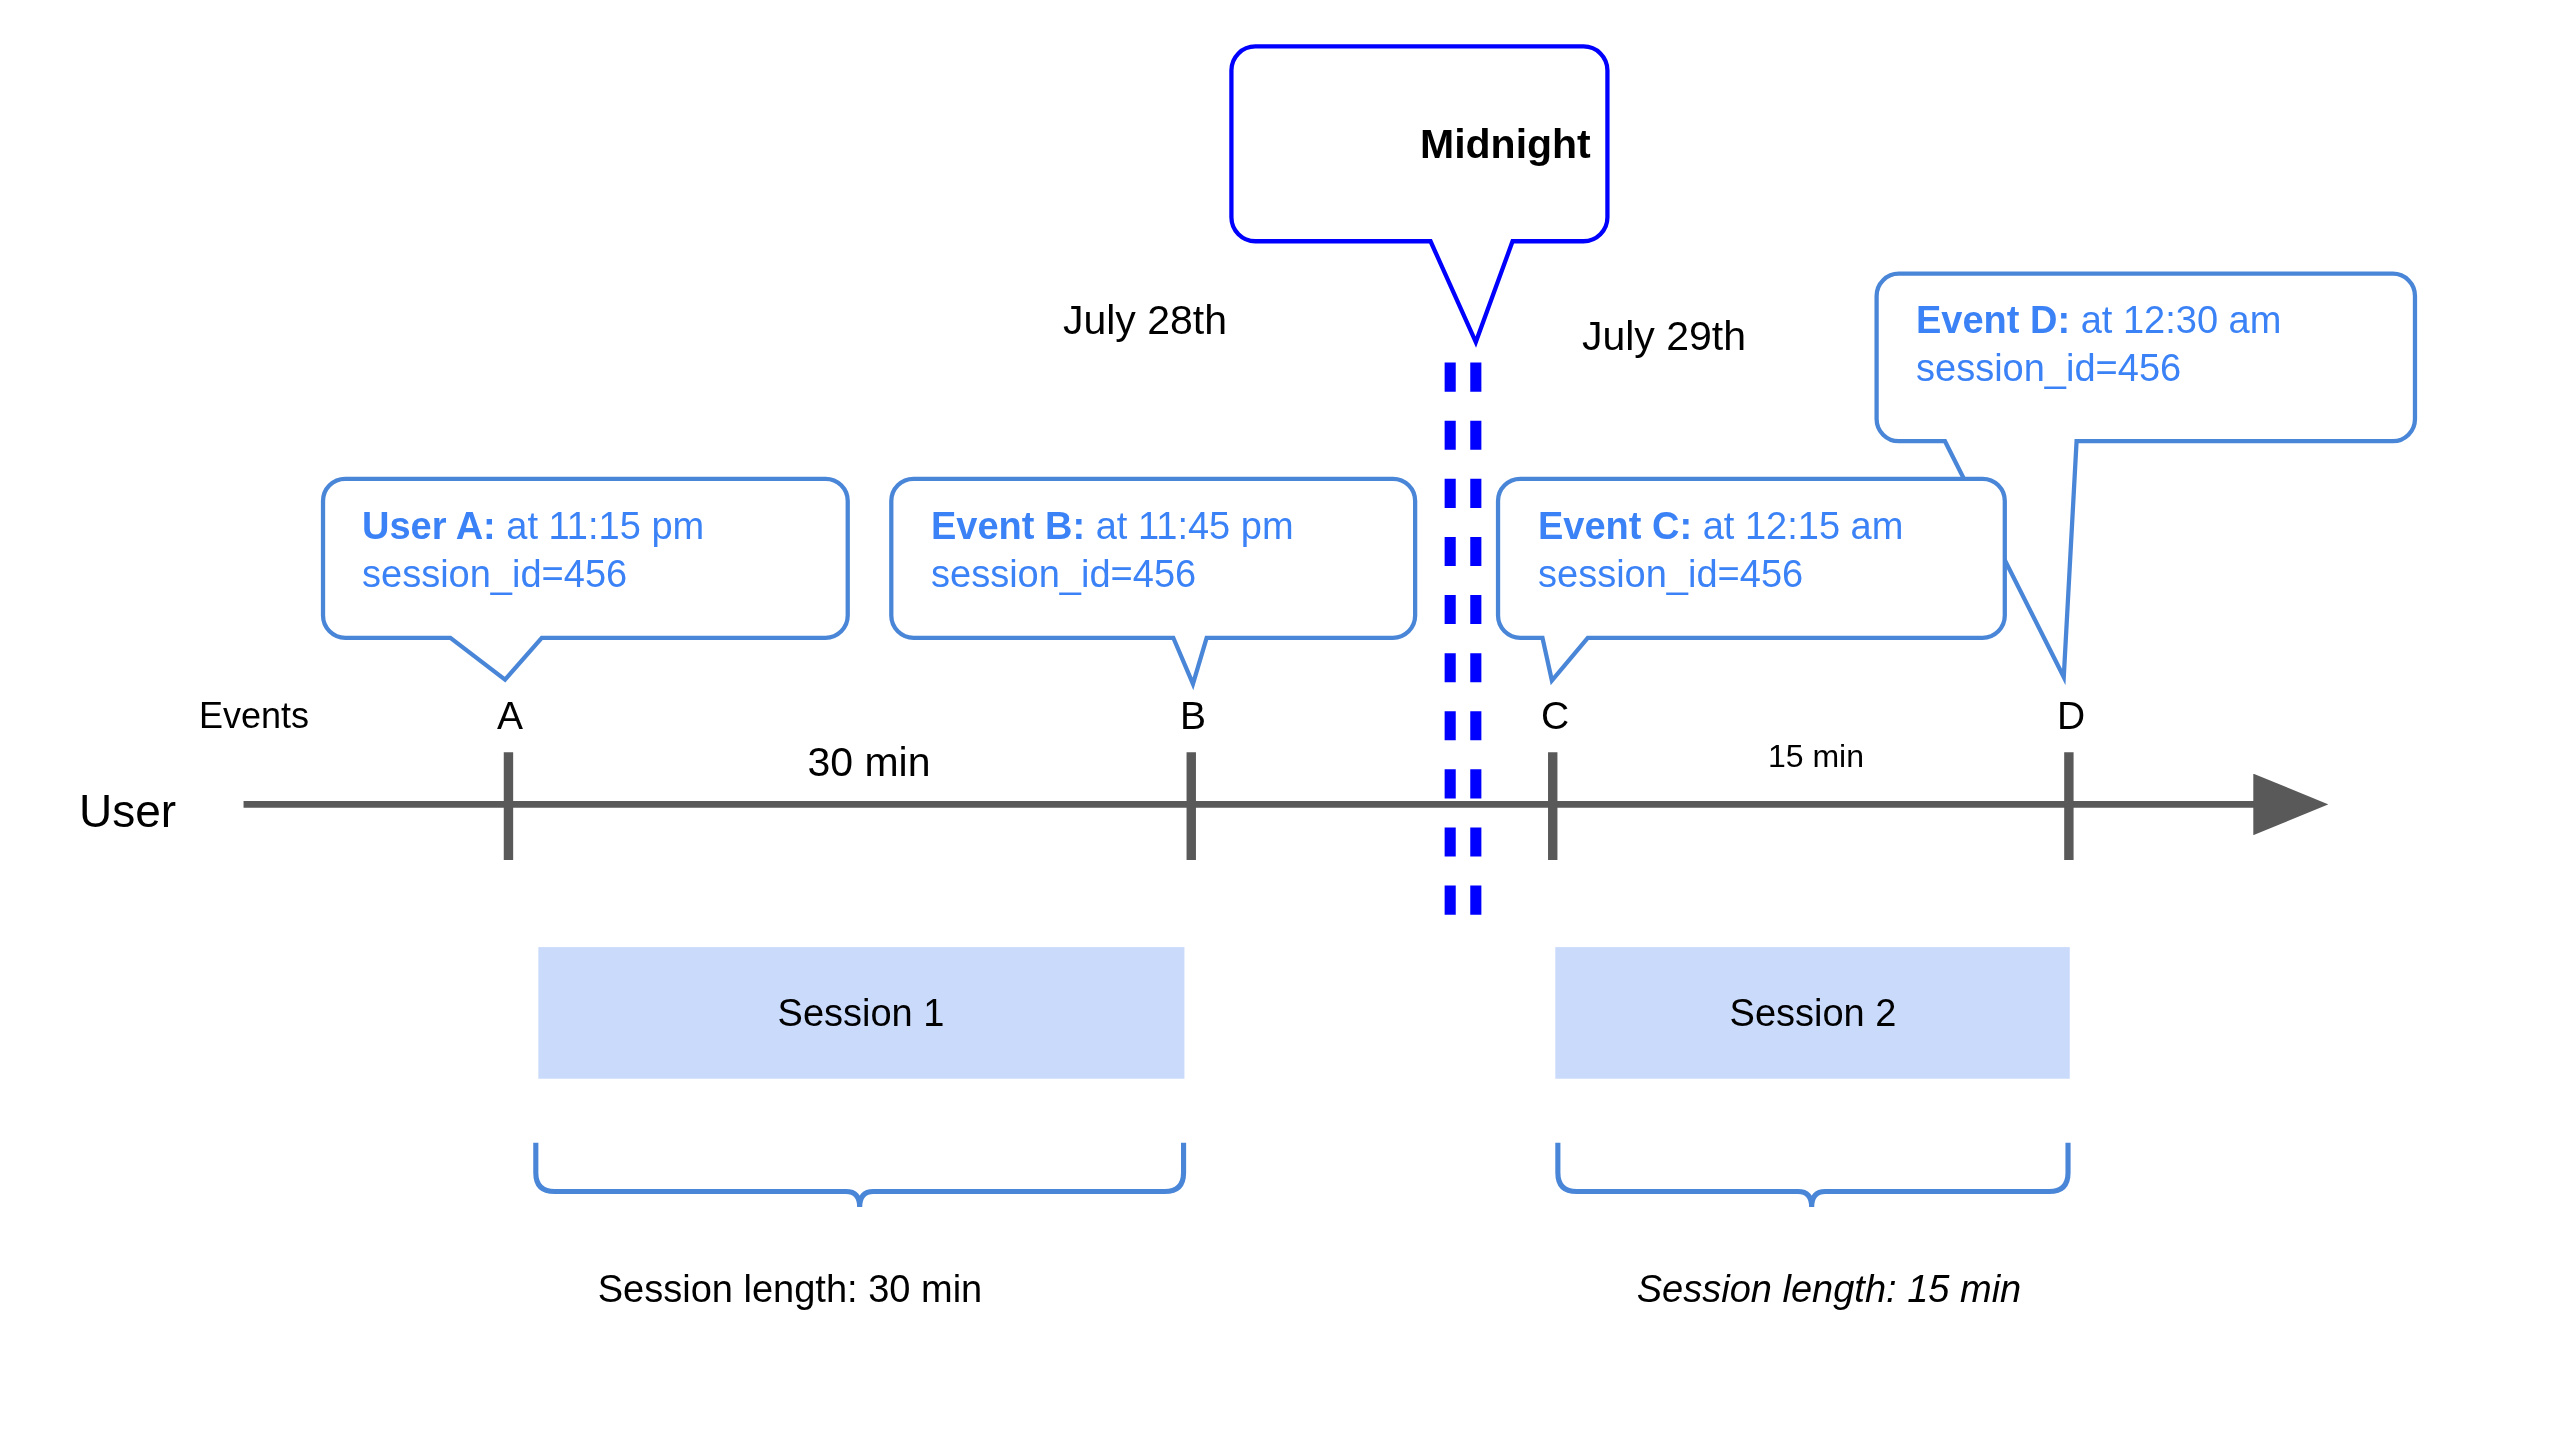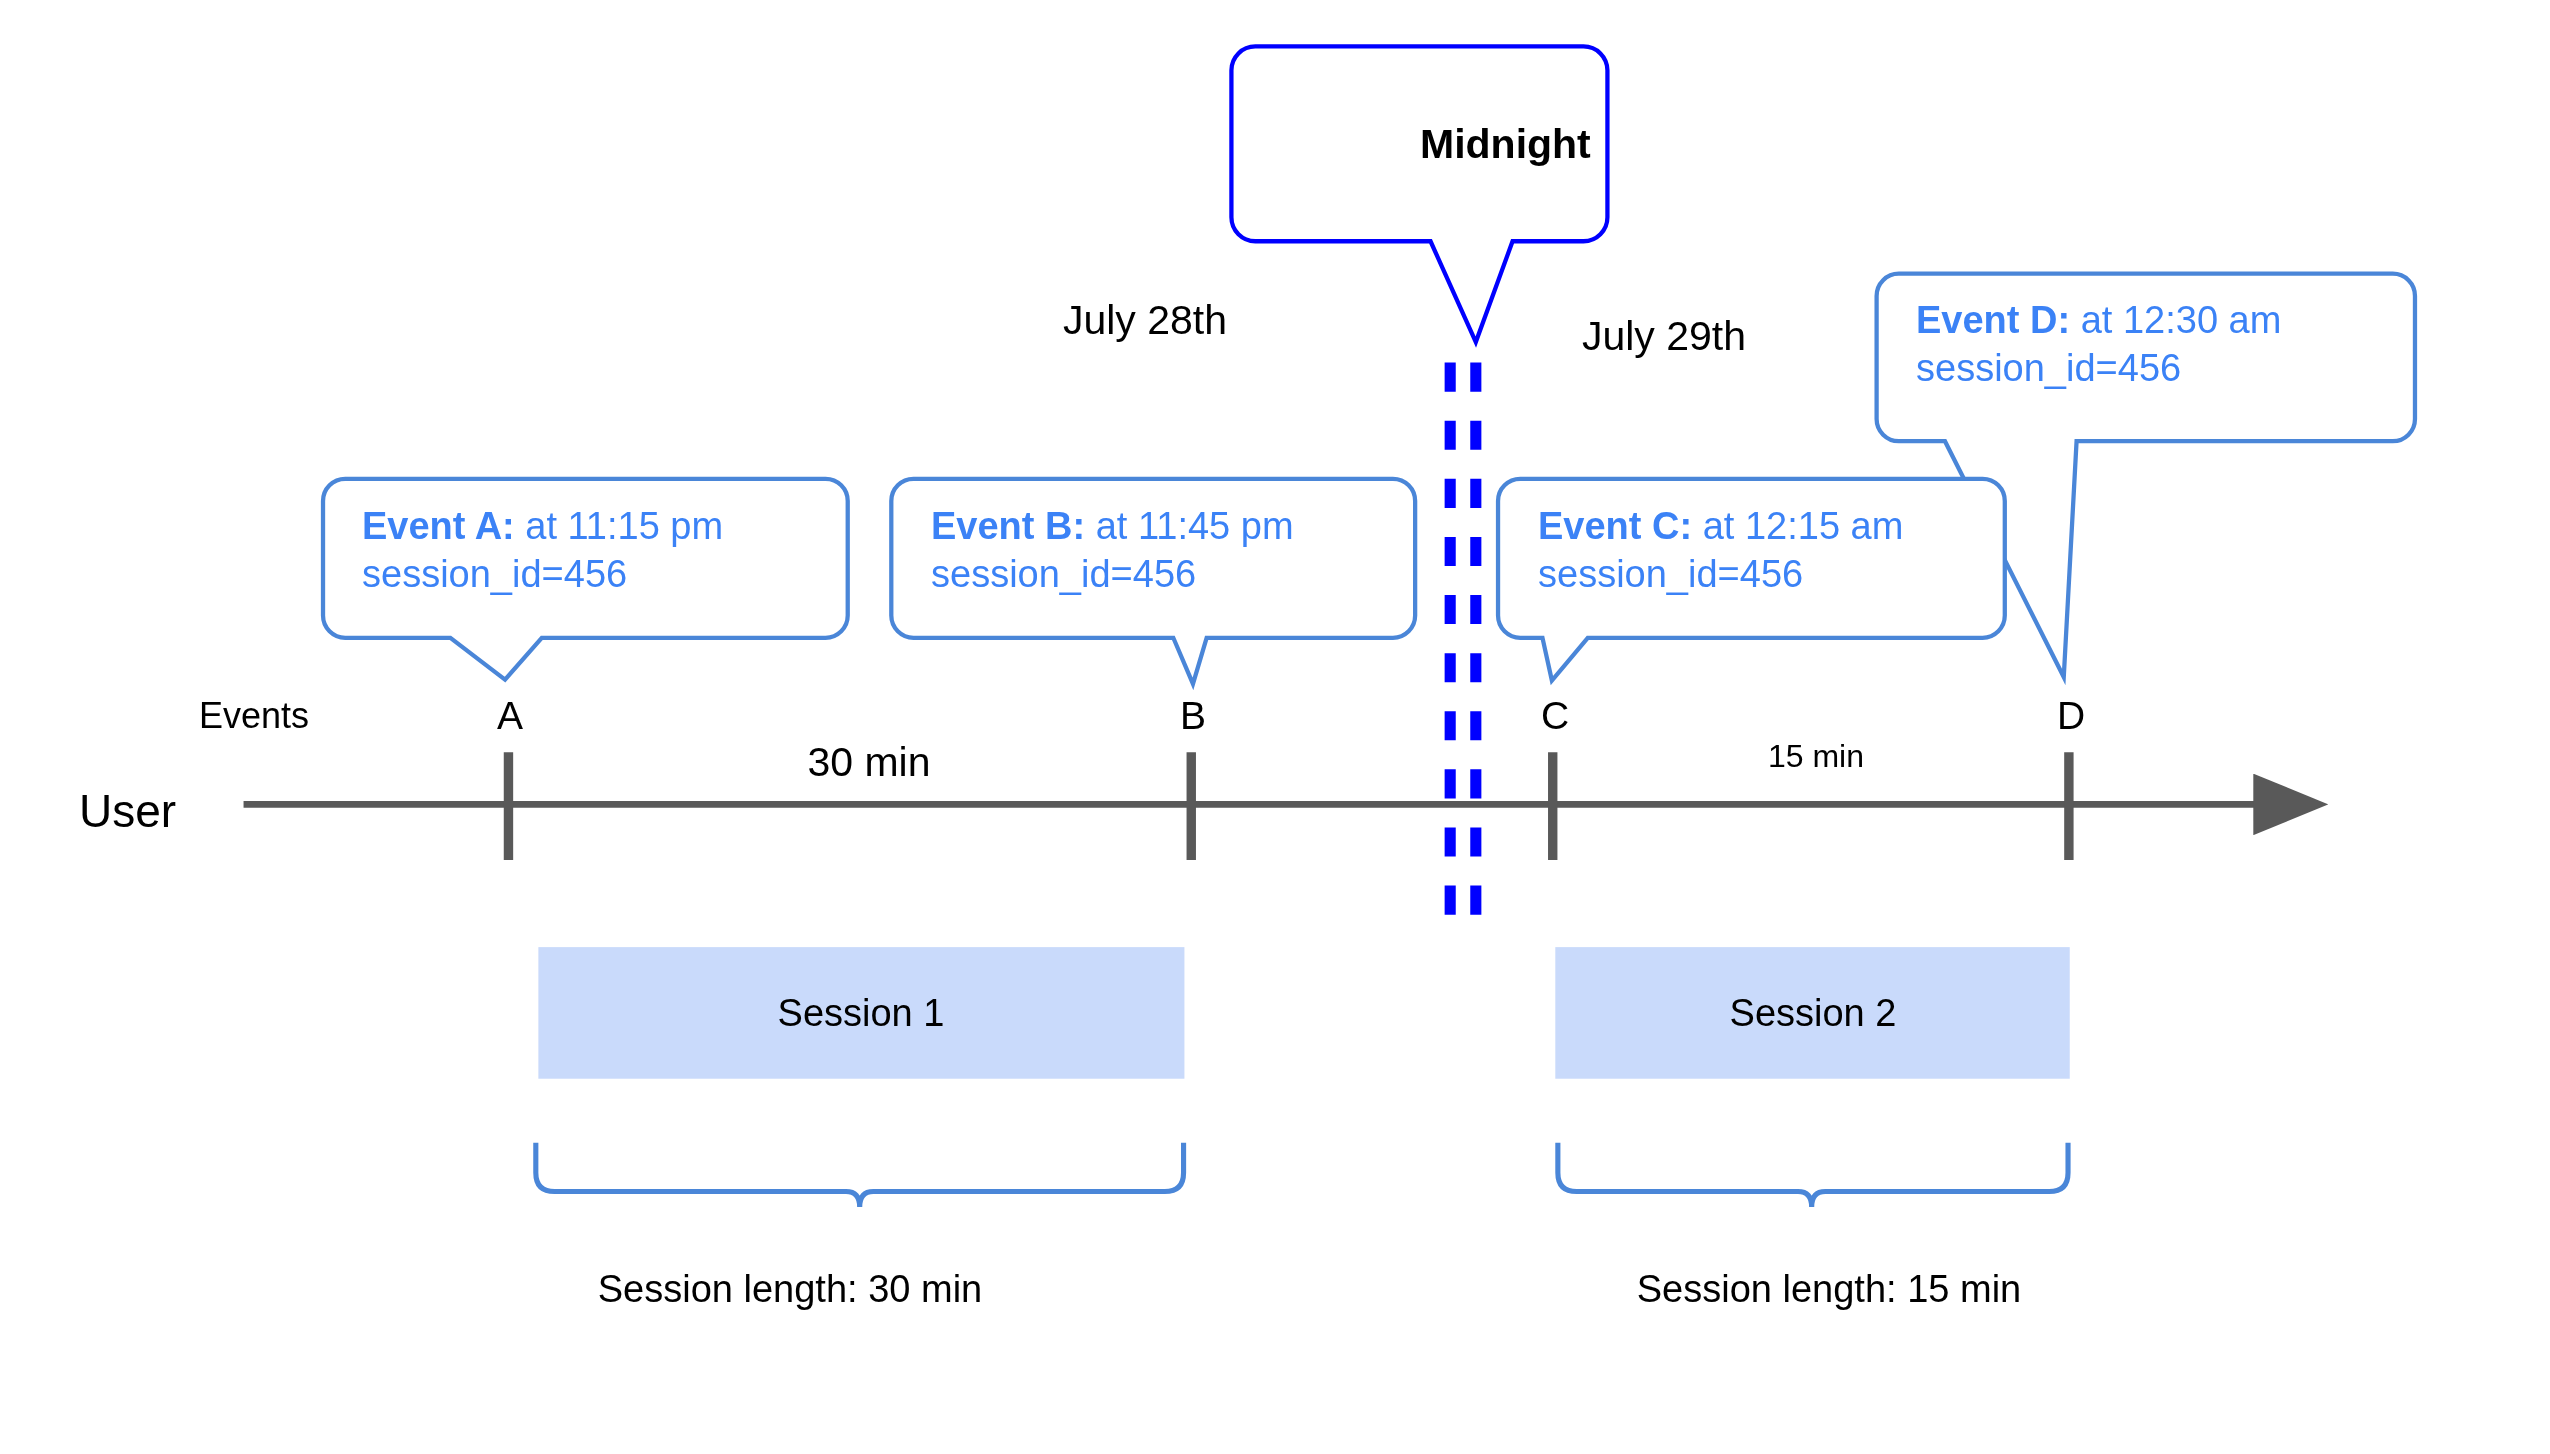--- a/index.html
+++ b/index.html
@@ -171,21 +171,21 @@
                L2420,1337"></path>
     </g>
   </svg>
 
   <div class="txt" style="left:1420px; top:120px; font-size:41px; font-weight:bold;">Midnight</div>
 
   <div class="txt center" style="left:1145px; top:296px; font-size:41px;">July 28th</div>
   <div class="txt center" style="left:1664px; top:312px; font-size:41px;">July 29th</div>
 
   <div class="callout-text" style="left:362px; top:503px;">
-    <div><b>Event A:</b><span> at 11:15 pm</span></div>
+    <div><b>User A:</b><span> at 11:15 pm</span></div>
     <div>session_id=456</div>
   </div>
 
   <div class="callout-text" style="left:931px; top:503px;">
     <div><b>Event B:</b><span> at 11:45 pm</span></div>
     <div>session_id=456</div>
   </div>
 
   <div class="callout-text" style="left:1538px; top:503px;">
     <div><b>Event C:</b><span> at 12:15 am</span></div>
@@ -205,16 +205,16 @@
   <div class="txt center" style="left:1555px; top:693px; font-size:39px;">C</div>
   <div class="txt center" style="left:2071px; top:693px; font-size:39px;">D</div>
 
   <div class="txt center" style="left:869px; top:738px; font-size:41px;">30 min</div>
   <div class="txt center" style="left:1816px; top:738px; font-size:32px;">15 min</div>
 
   <div class="txt center" style="left:861px; top:991px; font-size:38px;">Session 1</div>
   <div class="txt center" style="left:1813px; top:991px; font-size:38px;">Session 2</div>
 
   <div class="txt center" style="left:746px; top:1267px; font-size:38px;margin-left:44px;">Session length: 30 min</div>
-  <div class="txt center" style="left:1829px; top:1267px; font-size:38px;">Session length: 15 min</div>
+  <div class="txt center" style="left:1829px; top:1267px; font-size:38px;font-style:italic;">Session length: 15 min</div>
 
 </div>
 
 
 </body></html>

